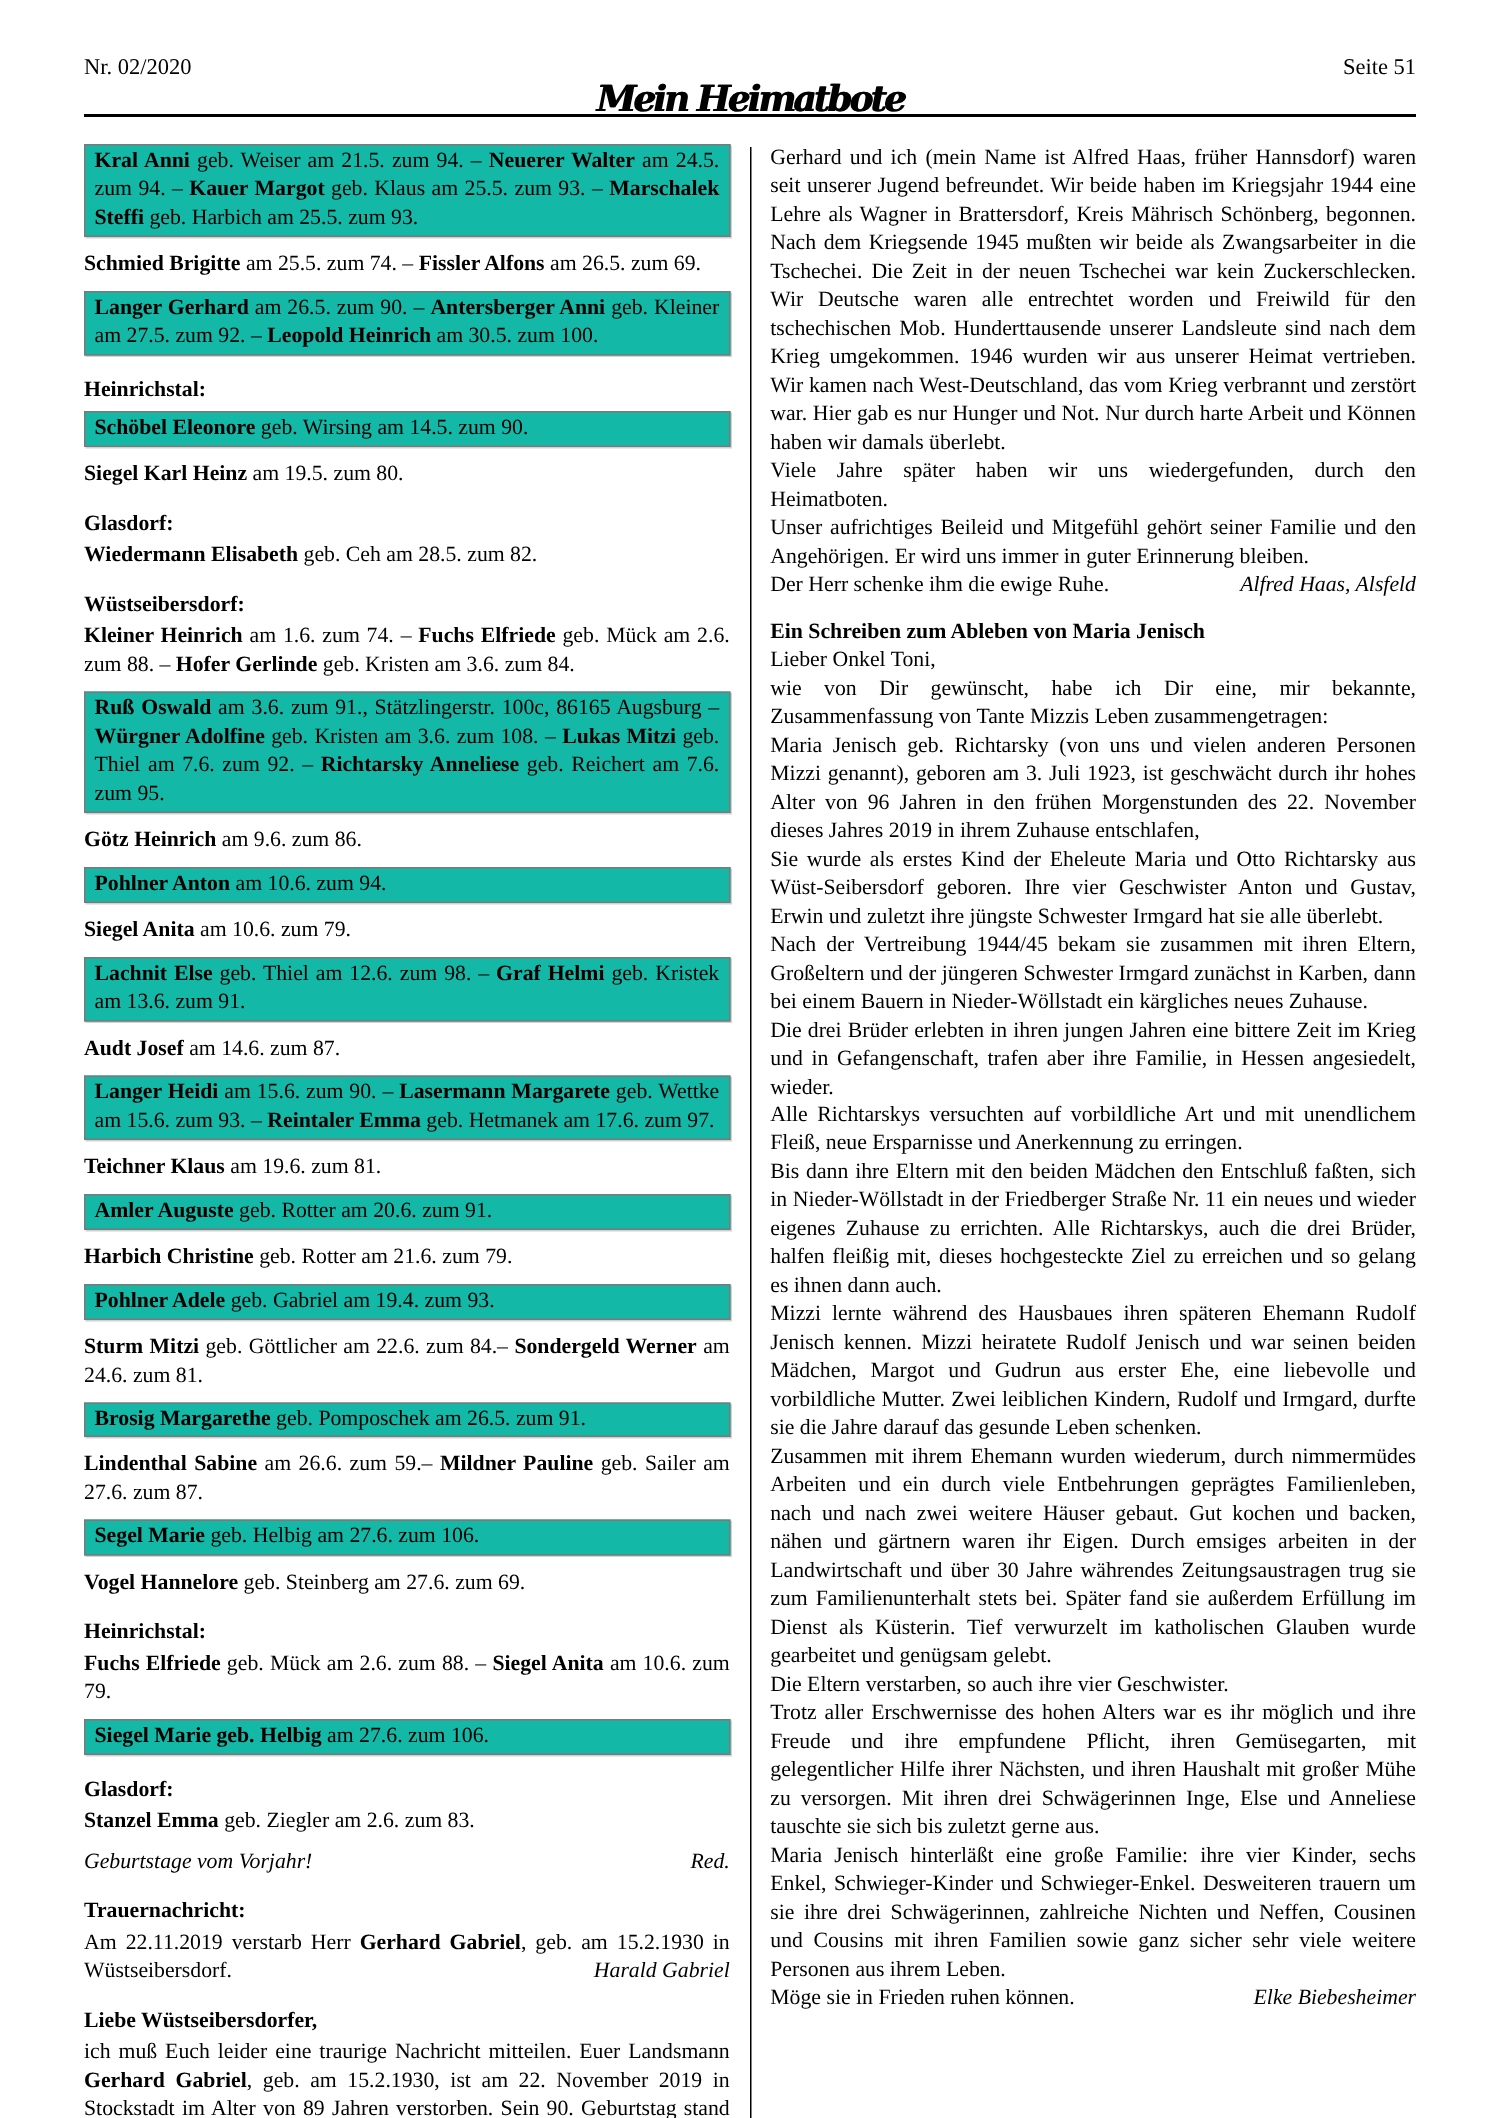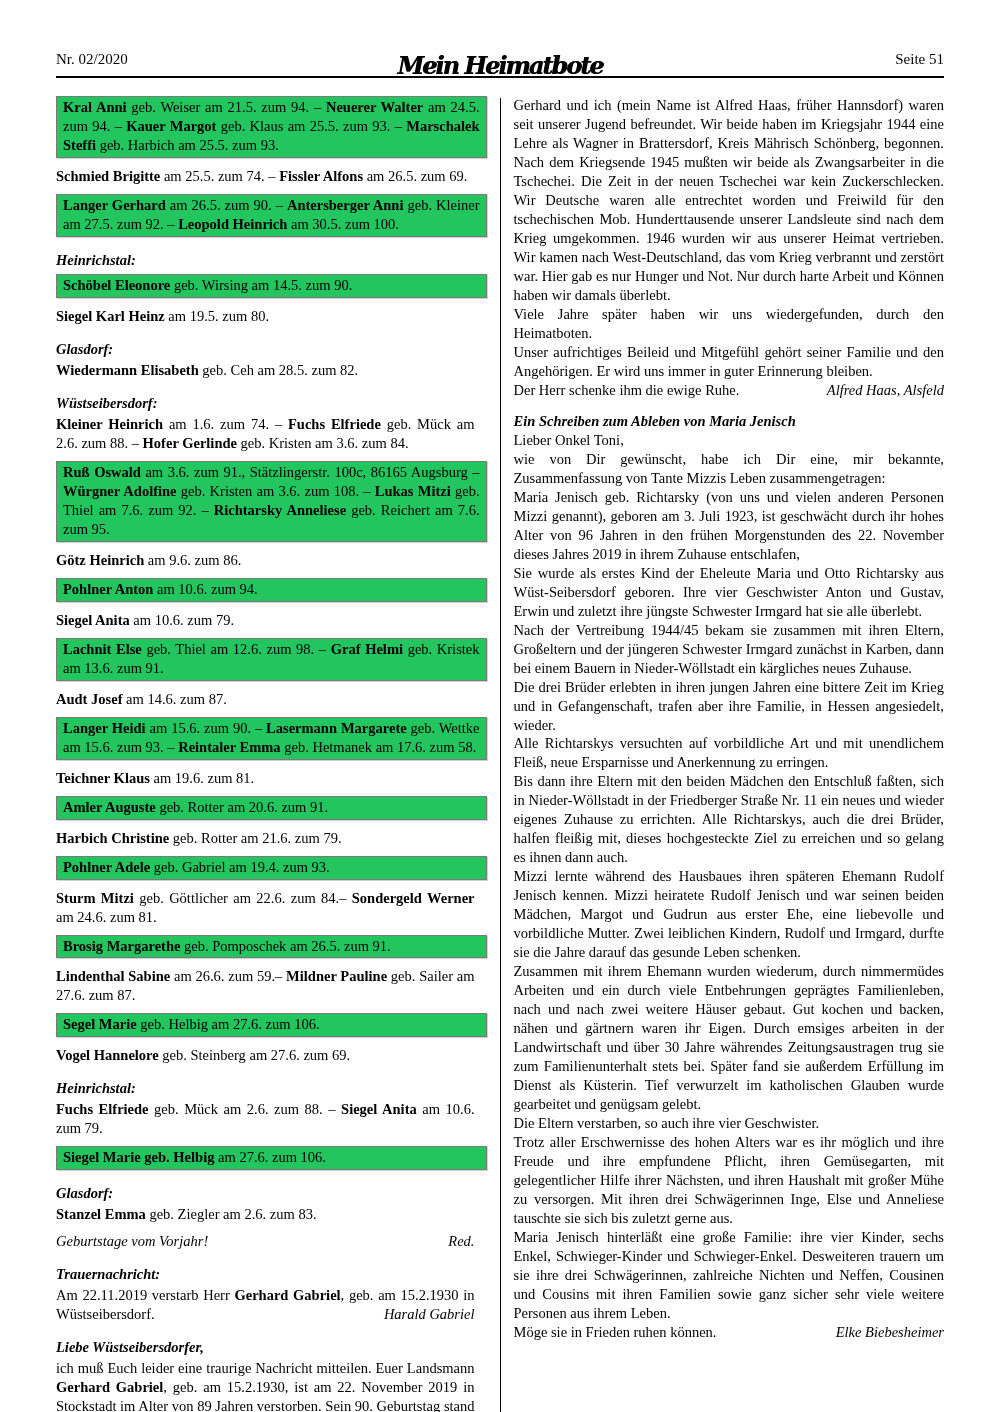--- a/index.html
+++ b/index.html
@@ -4,38 +4,38 @@
 <style>
   * { margin:0; padding:0; box-sizing:border-box; }
   html,body { background:#ffffff; }
   .page {
     width:1000px; height:1412px; background:#fff; margin:0 auto;
     padding:36px 56px 0 56px; position:relative; overflow:hidden;
     font-family:"Liberation Serif", serif; font-size:14.5px; line-height:1.31; color:#000;
   }
   .hdr {
     position:relative; height:42px;
-    display:flex; justify-content:space-between; align-items:flex-end;
+    display:flex; justify-content:space-between; 
     border-bottom:2px solid #000; padding-bottom:5px;
   }
   .hdr .issue, .hdr .pageno { font-size:15px; padding-bottom:1px; }
   .masthead {
     position:absolute; left:50%; bottom:-2px; transform:translateX(-50%);
     font-family:"DejaVu Serif", serif; font-weight:bold; font-style:italic;
     font-size:24px; letter-spacing:-2px; line-height:1; white-space:nowrap;
     text-shadow:0.6px 0 0 #000;
   }
   .columns { display:flex; margin-top:18px; align-items:stretch; }
   .col { width:433px; text-align:justify; hyphens:auto; }
   .divider { width:1px; background:#000; margin:2px 13px 0 13px; }
-  .para { margin:0 12px 8px 0; }
-  .heading { font-weight:bold; margin:14px 0 2px 0;font-style:italic; }
+  .para { margin:0 0 8px 0; }
+  .heading { font-weight:bold; margin:14px 0 2px 0; }
   .heading + .box { margin-top:4px; }
   .box {
-    background:#22c55e; border:1px solid #7a7a7a;
+    background:#14b8a6; border:1px solid #7a7a7a;
     padding:1px 6px 2px 6px; margin:0 0 9px 0;
     box-shadow:1px 1px 0 rgba(0,0,0,0.18);
   }
   .gap-top { margin-top:12px; }
   .b { font-weight:bold; }
   .i { font-style:italic; }
   .sig { float:right; font-style:italic; padding-left:10px; }
   .right .para { margin:0; }
   .right .heading { margin-bottom:0; }
 </style>
@@ -59,21 +59,21 @@
         <p class="heading"><span>Glasdorf:</span></p>
         <p class="para"><span class="b">Wiedermann Elisabeth</span><span> geb. Ceh am 28.5. zum 82.</span></p>
         <p class="heading"><span>Wüstseibersdorf:</span></p>
         <p class="para"><span class="b">Kleiner Heinrich</span><span> am 1.6. zum 74. – </span><span class="b">Fuchs Elfriede</span><span> geb. Mück am 2.6. zum 88. – </span><span class="b">Hofer Gerlinde</span><span> geb. Kristen am 3.6. zum 84.</span></p>
         <div class="box"><span class="b">Ruß Oswald</span><span> am 3.6. zum 91., Stätzlingerstr. 100c, 86165 Augsburg – </span><span class="b">Würgner Adolfine</span><span> geb. Kristen am 3.6. zum 108. – </span><span class="b">Lukas Mitzi</span><span> geb. Thiel am 7.6. zum 92. – </span><span class="b">Richtarsky Anneliese</span><span> geb. Reichert am 7.6. zum 95.</span></div>
         <p class="para"><span class="b">Götz Heinrich</span><span> am 9.6. zum 86.</span></p>
         <div class="box"><span class="b">Pohlner Anton</span><span> am 10.6. zum 94.</span></div>
         <p class="para"><span class="b">Siegel Anita</span><span> am 10.6. zum 79.</span></p>
         <div class="box"><span class="b">Lachnit Else</span><span> geb. Thiel am 12.6. zum 98. – </span><span class="b">Graf Helmi</span><span> geb. Kristek am 13.6. zum 91.</span></div>
         <p class="para"><span class="b">Audt Josef</span><span> am 14.6. zum 87.</span></p>
-        <div class="box"><span class="b">Langer Heidi</span><span> am 15.6. zum 90. – </span><span class="b">Lasermann Margarete</span><span> geb. Wettke am 15.6. zum 93. – </span><span class="b">Reintaler Emma</span><span> geb. Hetmanek am 17.6. zum 58.</span></div>
+        <div class="box"><span class="b">Langer Heidi</span><span> am 15.6. zum 90. – </span><span class="b">Lasermann Margarete</span><span> geb. Wettke am 15.6. zum 93. – </span><span class="b">Reintaler Emma</span><span> geb. Hetmanek am 17.6. zum 97.</span></div>
         <p class="para"><span class="b">Teichner Klaus</span><span> am 19.6. zum 81.</span></p>
         <div class="box"><span class="b">Amler Auguste</span><span> geb. Rotter am 20.6. zum 91.</span></div>
         <p class="para"><span class="b">Harbich Christine</span><span> geb. Rotter am 21.6. zum 79.</span></p>
         <div class="box"><span class="b">Pohlner Adele</span><span> geb. Gabriel am 19.4. zum 93.</span></div>
         <p class="para"><span class="b">Sturm Mitzi</span><span> geb. Göttlicher am 22.6. zum 84.– </span><span class="b">Sondergeld Werner</span><span> am 24.6. zum 81.</span></p>
         <div class="box"><span class="b">Brosig Margarethe</span><span> geb. Pomposchek am 26.5. zum 91.</span></div>
         <p class="para"><span class="b">Lindenthal Sabine</span><span> am 26.6. zum 59.– </span><span class="b">Mildner Pauline</span><span> geb. Sailer am 27.6. zum 87.</span></p>
         <div class="box"><span class="b">Segel Marie</span><span> geb. Helbig am 27.6. zum 106.</span></div>
         <p class="para"><span class="b">Vogel Hannelore</span><span> geb. Steinberg am 27.6. zum 69.</span></p>
         <p class="heading"><span>Heinrichstal:</span></p>

